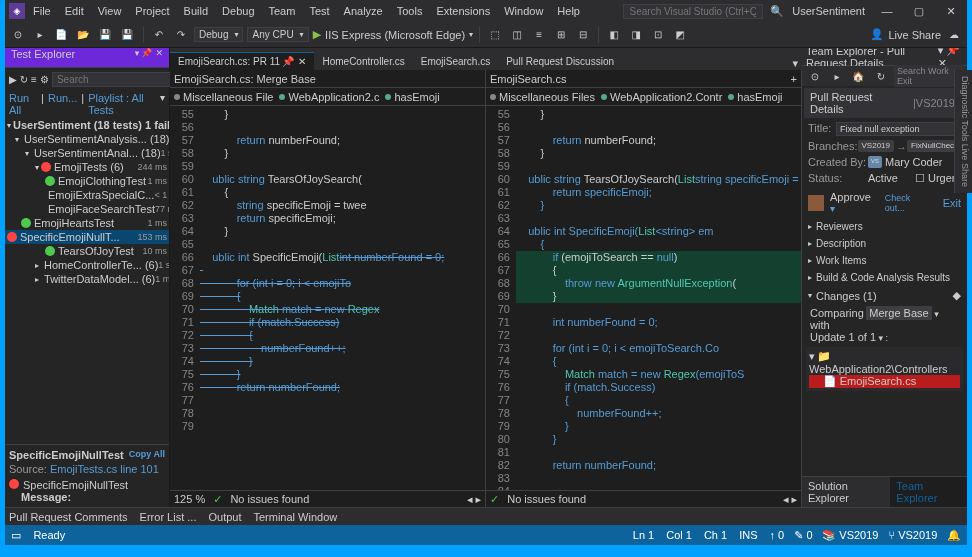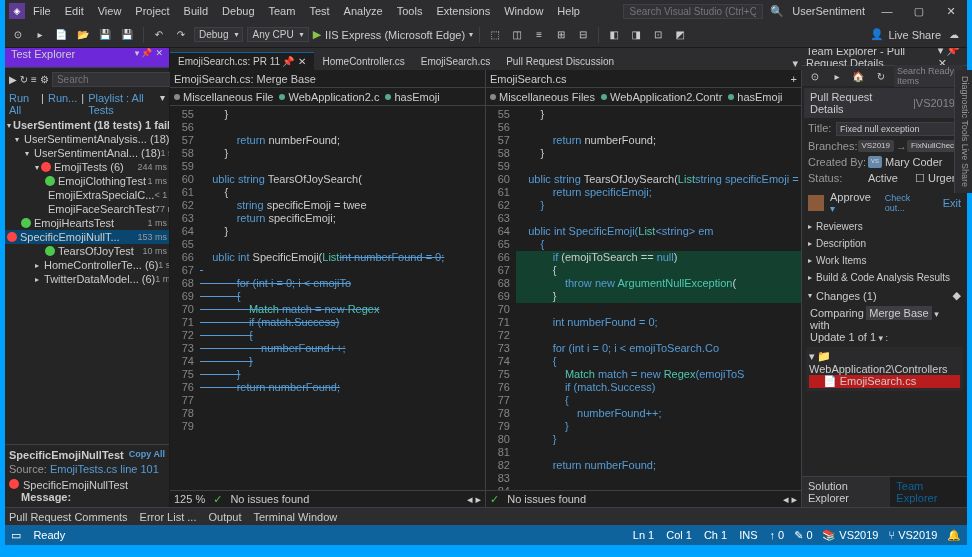--- a/index.html
+++ b/index.html
@@ -358,21 +358,21 @@
     <div class="rightpanel">
       <div class="teamhead">
           <span>Team Explorer - Pull Request Details</span>
           <span style="margin-left:auto">▾ 📌 ✕</span>
         </div>
       <div class="teamtool">
         <span class="tbtn">⊙</span>
         <span class="tbtn">▸</span>
         <span class="tbtn">🏠</span>
         <span class="tbtn">↻</span>
-        <span class="srch">Search Ready Items</span>
+        <span class="srch">Search Work Exit</span>
       </div>
       <div class="prsection">
         <span>Pull Request Details</span>
           <span style="color:#888;margin-left:4px">| </span>
           <span style="color:#888">VS2019</span>
         <span style="margin-left:auto;font-size:8px">▾</span>
       </div>
       <div class="prfield">
           <span class="lbl">Title:</span>
           <input style="flex: 1 1 0%; background: rgb(51, 51, 55); border: 1px solid rgb(63, 63, 70); color: rgb(204, 204, 204); padding: 1px 3px; font-size: 9px;" value="Fixed null exception">

